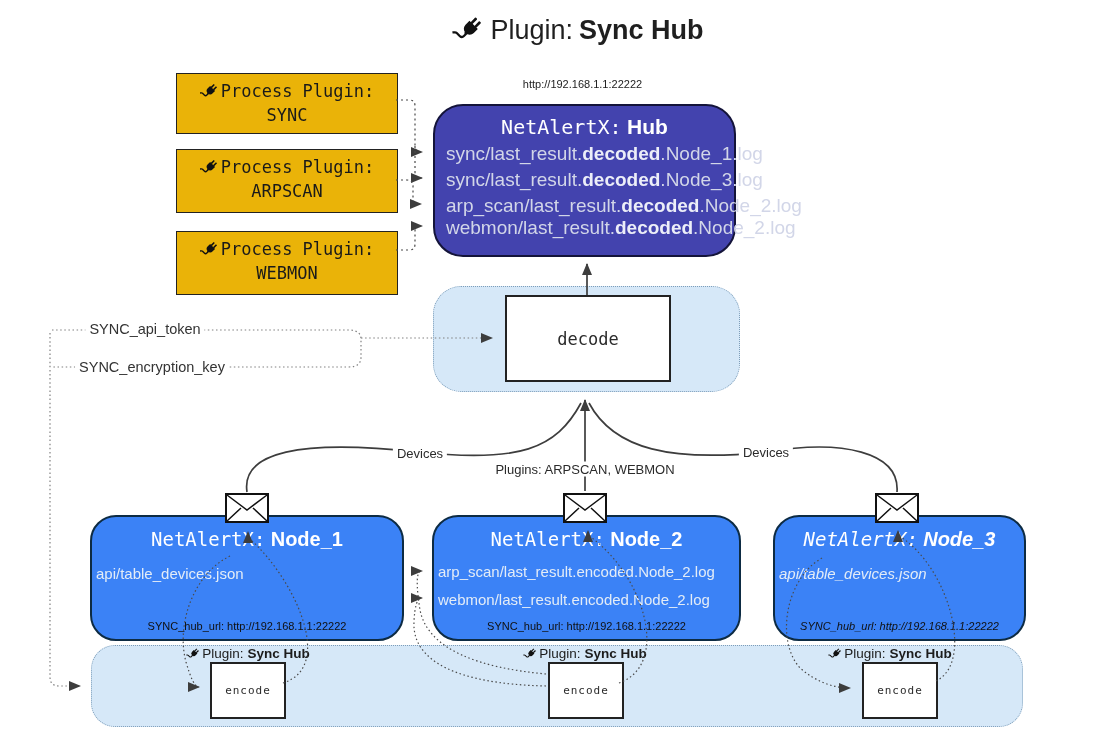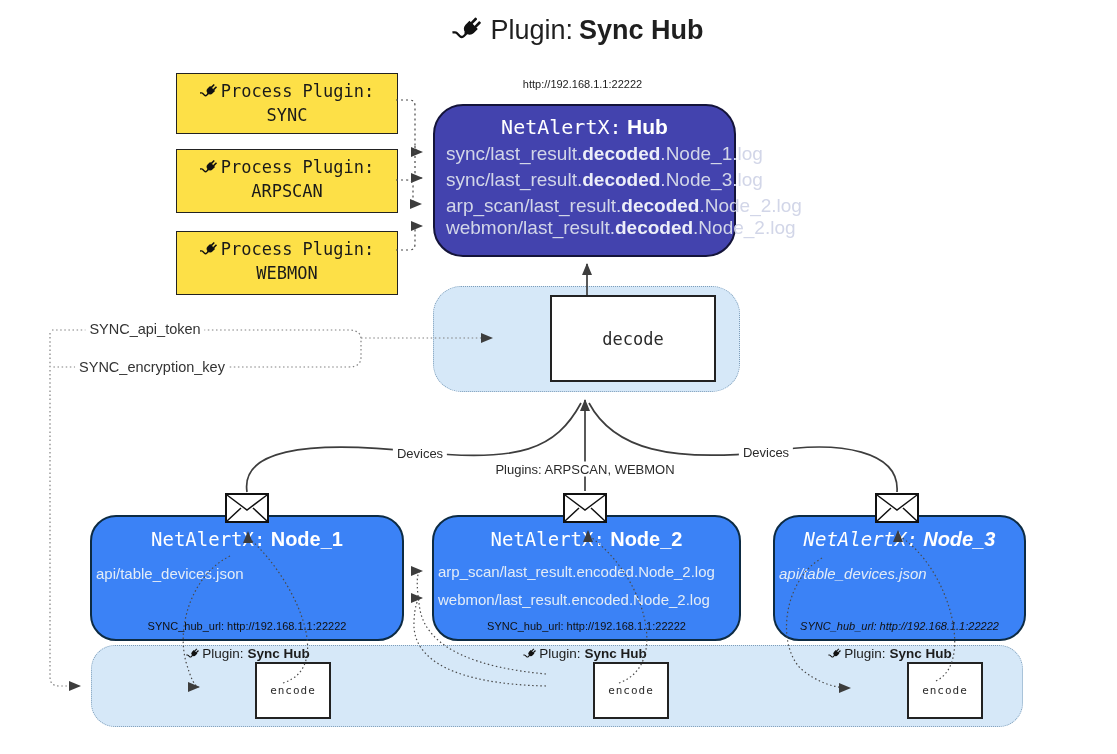--- a/index.html
+++ b/index.html
@@ -11,42 +11,42 @@
   .title{position:absolute;left:578px;top:14px;transform:translateX(-50%);
          font-size:27px;white-space:nowrap;display:flex;align-items:center;gap:6px;}
   .title b{font-weight:bold;}
 
   .plug{fill:#111;}
   .plug-lg{width:32px;height:32px;}
   .plug-md{width:19px;height:19px;margin-right:2px;}
   .plug-sm{width:14px;height:14px;margin-right:2px;vertical-align:-2px;}
 
   
-  .pbox{position:absolute;left:176px;width:220px;background:#fde047;border:1.7px solid #222;
+  .pbox{position:absolute;left:176px;width:220px;background:#eab308;border:1.7px solid #222;
         text-align:center;font-family:"DejaVu Sans Mono",monospace;font-size:17px;color:#1a1a1a;}
   .pbox-line1{display:flex;align-items:center;justify-content:center;margin-top:5px;line-height:24px;}
   .pbox-line2{line-height:24px;}
 
   
   .hub-url{position:absolute;left:433px;top:78px;width:299px;text-align:center;font-size:11px;color:#1c1c1c;}
   .hub{position:absolute;left:433px;top:104px;width:299px;height:149px;background:#4343AE;
        border:2px solid #14143a;border-radius:30px;}
   .hub-title{position:absolute;top:9px;left:0;right:0;text-align:center;color:#fff;
              font-size:20px;line-height:24px;white-space:nowrap;}
   .hub-title b{font-family:"Liberation Sans",sans-serif;font-size:21px;}
   .hub-log{position:absolute;left:11px;right:2px;height:18px;line-height:18px;font-size:19px;
            color:#d2d6e8;white-space:nowrap;}
   .hub-log b{color:#eceef8;}
 
   
   .panel{position:absolute;background:#D6E8F8;border:1.6px dotted #7d9db9;}
   .decode-panel{left:433px;top:286px;width:305px;height:104px;border-radius:28px;}
   .strip{left:91px;top:645px;width:930px;height:80px;border-radius:24px;}
   .iobox{position:absolute;background:#fff;border:2.2px solid #222;display:flex;
-         align-items:center;justify-content:center;font-family:"DejaVu Sans Mono",monospace;color:#2b2b2b;margin-left:45px;}
+         align-items:center;justify-content:center;font-family:"DejaVu Sans Mono",monospace;color:#2b2b2b;}
   .decode-box{left:505px;top:295px;width:162px;height:83px;font-size:17px;}
   .encode-box{width:72px;height:53px;top:662px;font-size:11px;letter-spacing:1px;}
 
   
   .node{position:absolute;top:515px;height:122px;background:#3b82f6;border:2px solid #0d2b43;border-radius:26px;}
   .node-title{position:absolute;top:10px;left:0;right:0;text-align:center;color:#fff;
               font-size:19px;line-height:24px;white-space:nowrap;}
   .node-title b{font-family:"Liberation Sans",sans-serif;font-size:20px;}
   .node-file{position:absolute;left:4px;right:4px;height:18px;line-height:18px;text-align:left;
              font-size:15px;color:#e3ecf7;white-space:nowrap;}

